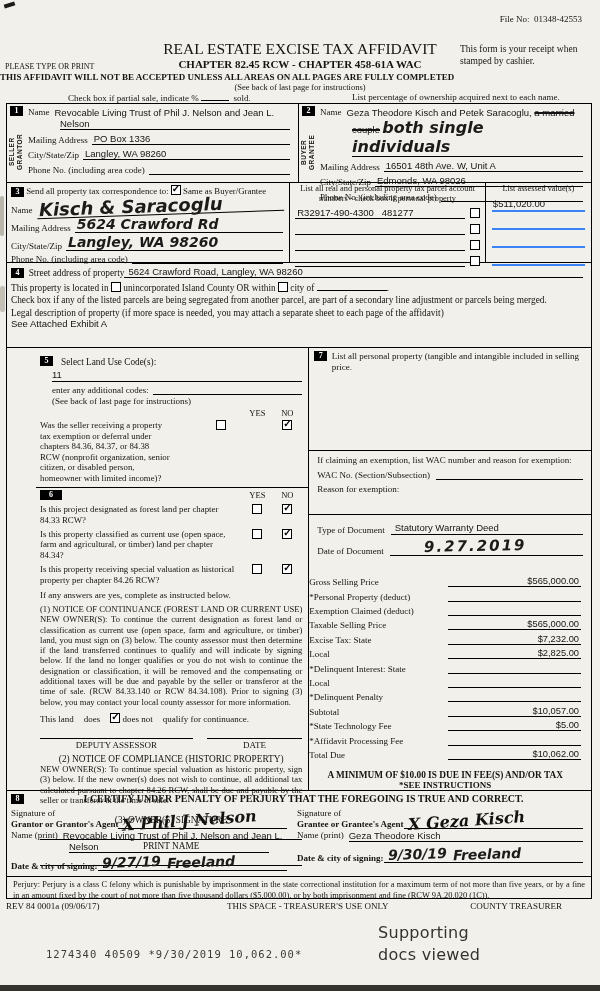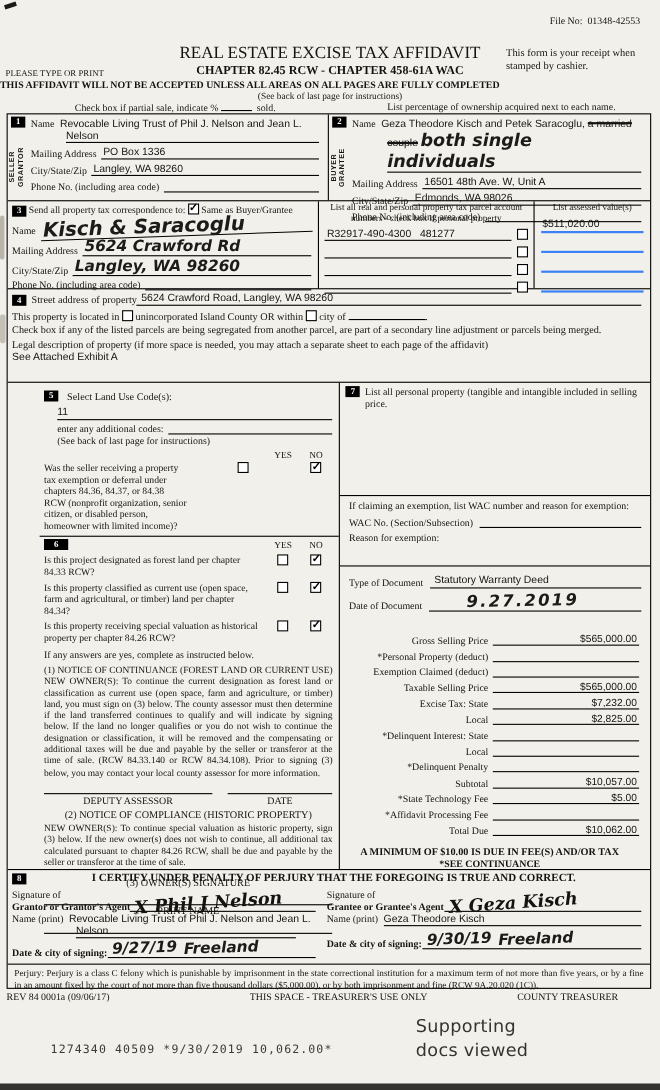--- a/index.html
+++ b/index.html
@@ -96,21 +96,21 @@
   .exempt{border-top:1px solid #000;box-sizing:border-box;padding:4px 8px 0 8px;height:66px;font-size:9px;}
   .wacrow{display:flex;align-items:flex-end;margin-top:4px;}
   .wacrow .val{flex:1;border-bottom:1px solid #000;margin-left:6px;min-height:10px;}
   .docblock{border-top:1px solid #000;box-sizing:border-box;padding:5px 8px 0 8px;height:50px;font-size:9px;}
   .docrow{display:flex;align-items:flex-end;margin-top:2px;}
   .docrow .lbl{white-space:nowrap;padding-right:6px;}
   .docrow .val{flex:1;border-bottom:1.5px solid #000;padding:0 4px;min-height:12px;}
   .hwdate{font-size:15px;transform:rotate(-1deg);letter-spacing:2px;margin-left:30px;display:inline-block;}
   .fees{padding:10px 10px 0 0;}
   .feerow{display:flex;align-items:flex-end;height:14.4px;}
-  .feerow .flbl{width:51%;text-align:right;font-size:9px;padding-right:4px;box-sizing:border-box;white-space:nowrap;}
+  .feerow .flbl{width:51%;font-size:9px;padding-right:4px;box-sizing:border-box;white-space:nowrap;}
   .feerow .fval{flex:1;border-bottom:1px solid #000;text-align:right;font-size:9.3px;padding:0 2px;font-family:"Liberation Sans",sans-serif;}
   .minnote{text-align:center;font-weight:bold;font-size:9.3px;margin-top:10px;}
   .seeinstr{text-align:center;font-weight:bold;font-size:9px;}
 
   
   .sec8{height:86px;box-sizing:border-box;border-bottom:1px solid #000;padding:2px 8px 0 4px;}
   .cert{display:flex;align-items:center;}
   .cert .ct{flex:1;text-align:center;font-weight:bold;font-size:10px;}
   .sighalves{display:flex;margin-top:2px;}
   .sighalf{width:50%;box-sizing:border-box;padding-right:10px;font-size:9px;}
@@ -321,20 +321,26 @@
             <div class="yn"><span class="cb"></span></div>
             <div class="yn"><span class="cb on"></span></div>
           </div>
           <div class="qrow">
             <div class="q">Is this property receiving special valuation as historical property per chapter 84.26 RCW?</div>
             <div class="yn"><span class="cb"></span></div>
             <div class="yn"><span class="cb on"></span></div>
           </div>
           <div style="font-size:9px;margin-top:5px;">If any answers are yes, complete as instructed below.</div>
           <div class="para" style="margin-top:4px;">(1) NOTICE OF CONTINUANCE (FOREST LAND OR CURRENT USE) NEW OWNER(S):  To continue the current designation as forest land or classification as current use (open space, farm and agriculture, or timber) land, you must sign on (3) below.  The county assessor must then determine if the land transferred continues to qualify and will indicate by signing below. If the land no longer qualifies or you do not wish to continue the designation or classification, it will be removed and the compensating or additional taxes will be due and payable by the seller or transferor at the time of sale.  (RCW 84.33.140 or RCW 84.34.108).  Prior to signing (3) below, you may contact your local county assessor for more information.</div>
+          <div class="landline">
+            <span>This land</span>
+            <span>does</span>
+            <span><span class="cb on"></span>&nbsp;<span>does not</span></span>
+            <span>qualify for continuance.</span>
+          </div>
           <div class="sigrow">
             <div class="s1">DEPUTY ASSESSOR</div>
             <div class="s2">DATE</div>
           </div>
           <div class="ctr" style="font-size:9.3px;margin-top:4px;">(2) NOTICE OF COMPLIANCE (HISTORIC PROPERTY)</div>
           <div class="para">NEW OWNER(S):  To continue special valuation as historic property, sign (3) below.  If the new owner(s) does not wish to continue, all additional tax calculated pursuant to chapter 84.26 RCW, shall be due and payable by the seller or transferor at the time of sale.</div>
           <div class="ownsig">(3) OWNER(S) SIGNATURE</div>
           <div class="pline"></div>
           <div class="printname">PRINT NAME</div>
           <div class="pline"></div>
@@ -410,21 +416,21 @@
             </div>
           <div class="feerow">
               <span class="flbl">*Affidavit Processing Fee</span>
               <span class="fval"></span>
             </div>
           <div class="feerow">
               <span class="flbl">Total Due</span>
               <span class="fval">$10,062.00</span>
             </div>
           <div class="minnote">A MINIMUM OF $10.00 IS DUE IN FEE(S) AND/OR TAX</div>
-          <div class="seeinstr">*SEE CONTINUANCE</div>
+          <div class="seeinstr">*SEE INSTRUCTIONS</div>
         </div>
       </div>
     </div>
 
     <div class="sec8">
       <div class="cert">
           <span class="badge">8</span>
           <span class="ct">I CERTIFY UNDER PENALTY OF PERJURY THAT THE FOREGOING IS TRUE AND CORRECT.</span>
         </div>
       <div class="sighalves">

